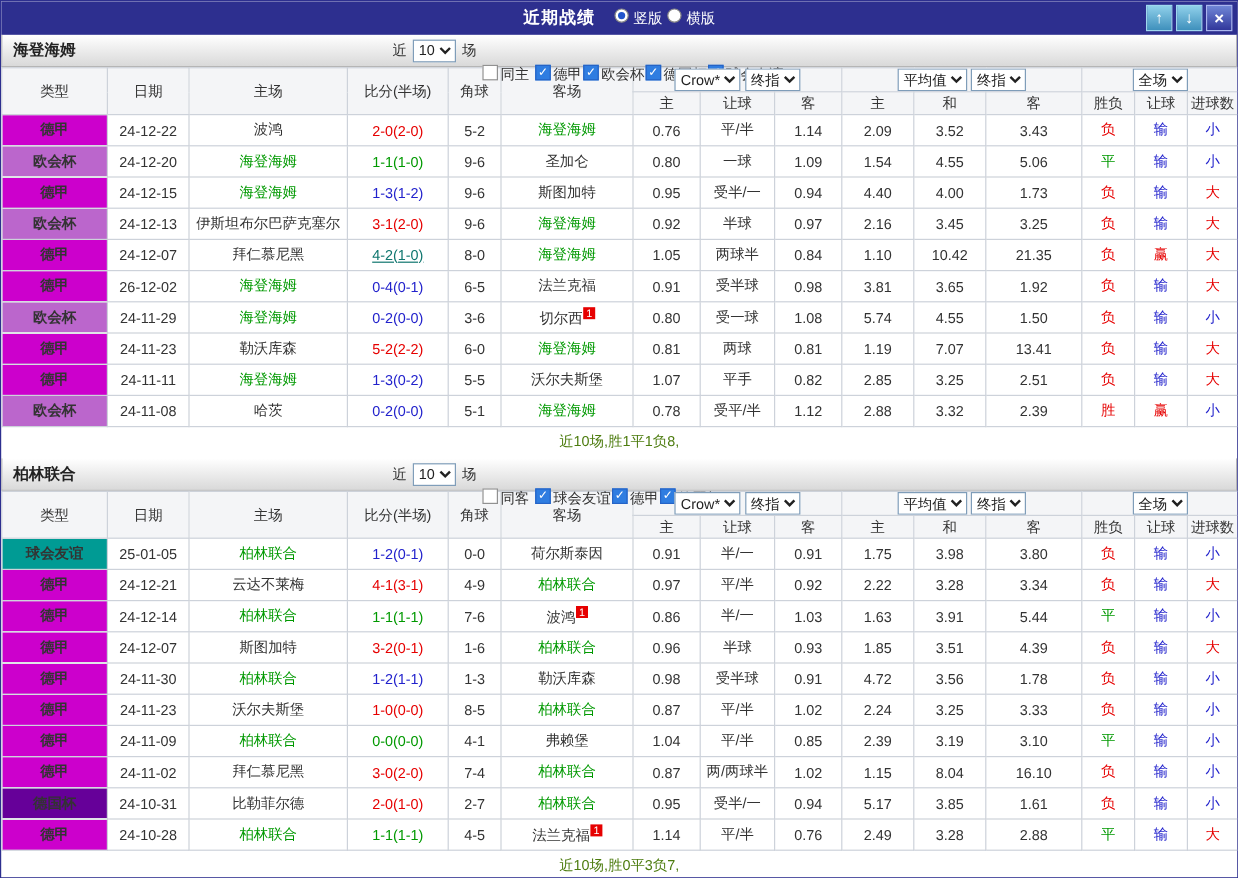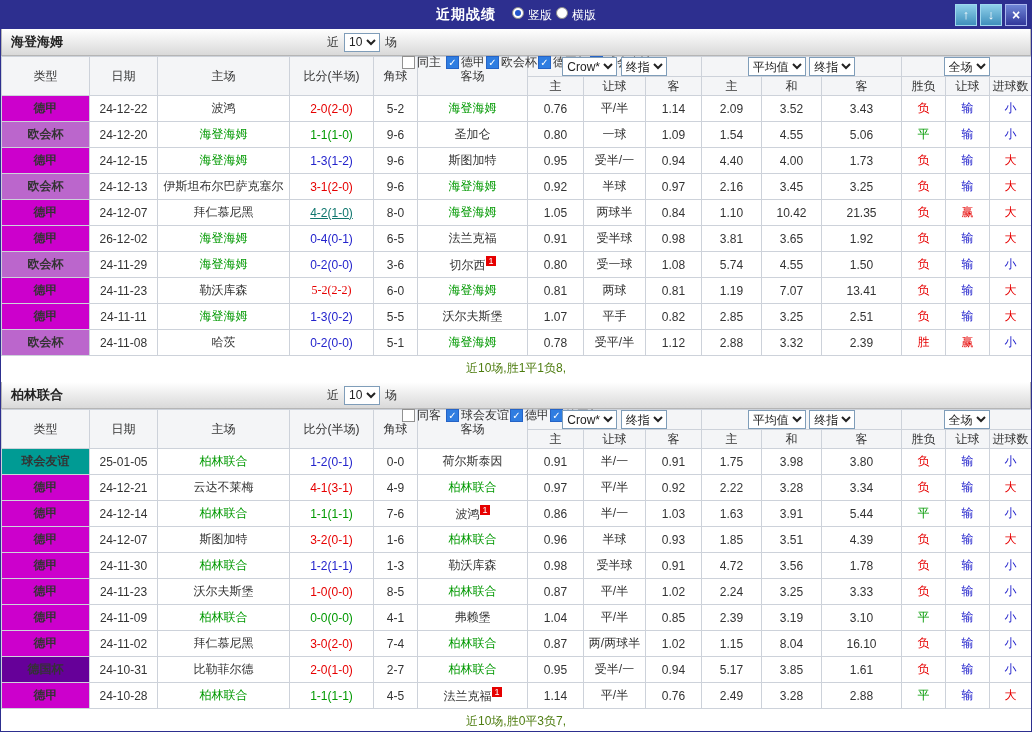--- a/index.html
+++ b/index.html
@@ -41,21 +41,21 @@
   .teambar {
     height:27px; background:linear-gradient(#ffffff,#d9d9d9);
     border:1px solid #b5b5b5; border-top:none;
     display:flex; align-items:center; font-size:12px; color:#333;
   }
   .teamname { font-weight:bold; font-size:13px; color:#222; padding-left:9px; width:325px; }
   .filters { display:flex; align-items:center; gap:5px; }
   .filters select, .selcell select {
     font-size:12px; height:19px; border:1px solid #7f9db9; background:#fff; color:#222;
   }
-  .cbitem { display:inline-flex; align-items:center; gap:2px; cursor:pointer;margin-top:41px; }
+  .cbitem { display:inline-flex; gap:2px; cursor:pointer;margin-top:41px; }
   .cb {
     width:13px; height:13px; border:1px solid #919191; background:#fff;
     font-size:10px; line-height:11px; text-align:center; color:#fff; display:inline-block;
   }
   .cb.checked { background:#2f7de1; border-color:#2563c6; }
   .comps { display:inline-flex; align-items:center; gap:1px; }
   
   table.grid { width:100%; border-collapse:collapse; table-layout:fixed; font-size:12px; }
   .grid th, .grid td {
     border:1px solid #cdd2da; text-align:center;
@@ -298,21 +298,21 @@
             <td>4.55</td>
             <td>1.50</td>
             <td class="outcome" style="color: rgb(230, 0, 0);">负</td>
             <td class="outcome" style="color: rgb(34, 34, 204);">输</td>
             <td class="outcome" style="color: rgb(34, 34, 204);">小</td>
           </tr>
           <tr>
             <td class="type-cell" style="background: rgb(204, 0, 204);">德甲</td>
             <td>24-11-23</td>
             <td class="team"><span>勒沃库森</span></td>
-            <td class="score" style="color: rgb(230, 0, 0); font-family: Liberation Serif, serif;">5-2(2-2)</td>
+            <td class="score" style="color: rgb(230, 0, 0);">5-2(2-2)</td>
             <td>6-0</td>
             <td class="team"><span style="color: rgb(0, 153, 0);">海登海姆</span></td>
             <td>0.81</td>
             <td>两球</td>
             <td>0.81</td>
             <td>1.19</td>
             <td>7.07</td>
             <td>13.41</td>
             <td class="outcome" style="color: rgb(230, 0, 0);">负</td>
             <td class="outcome" style="color: rgb(34, 34, 204);">输</td>

